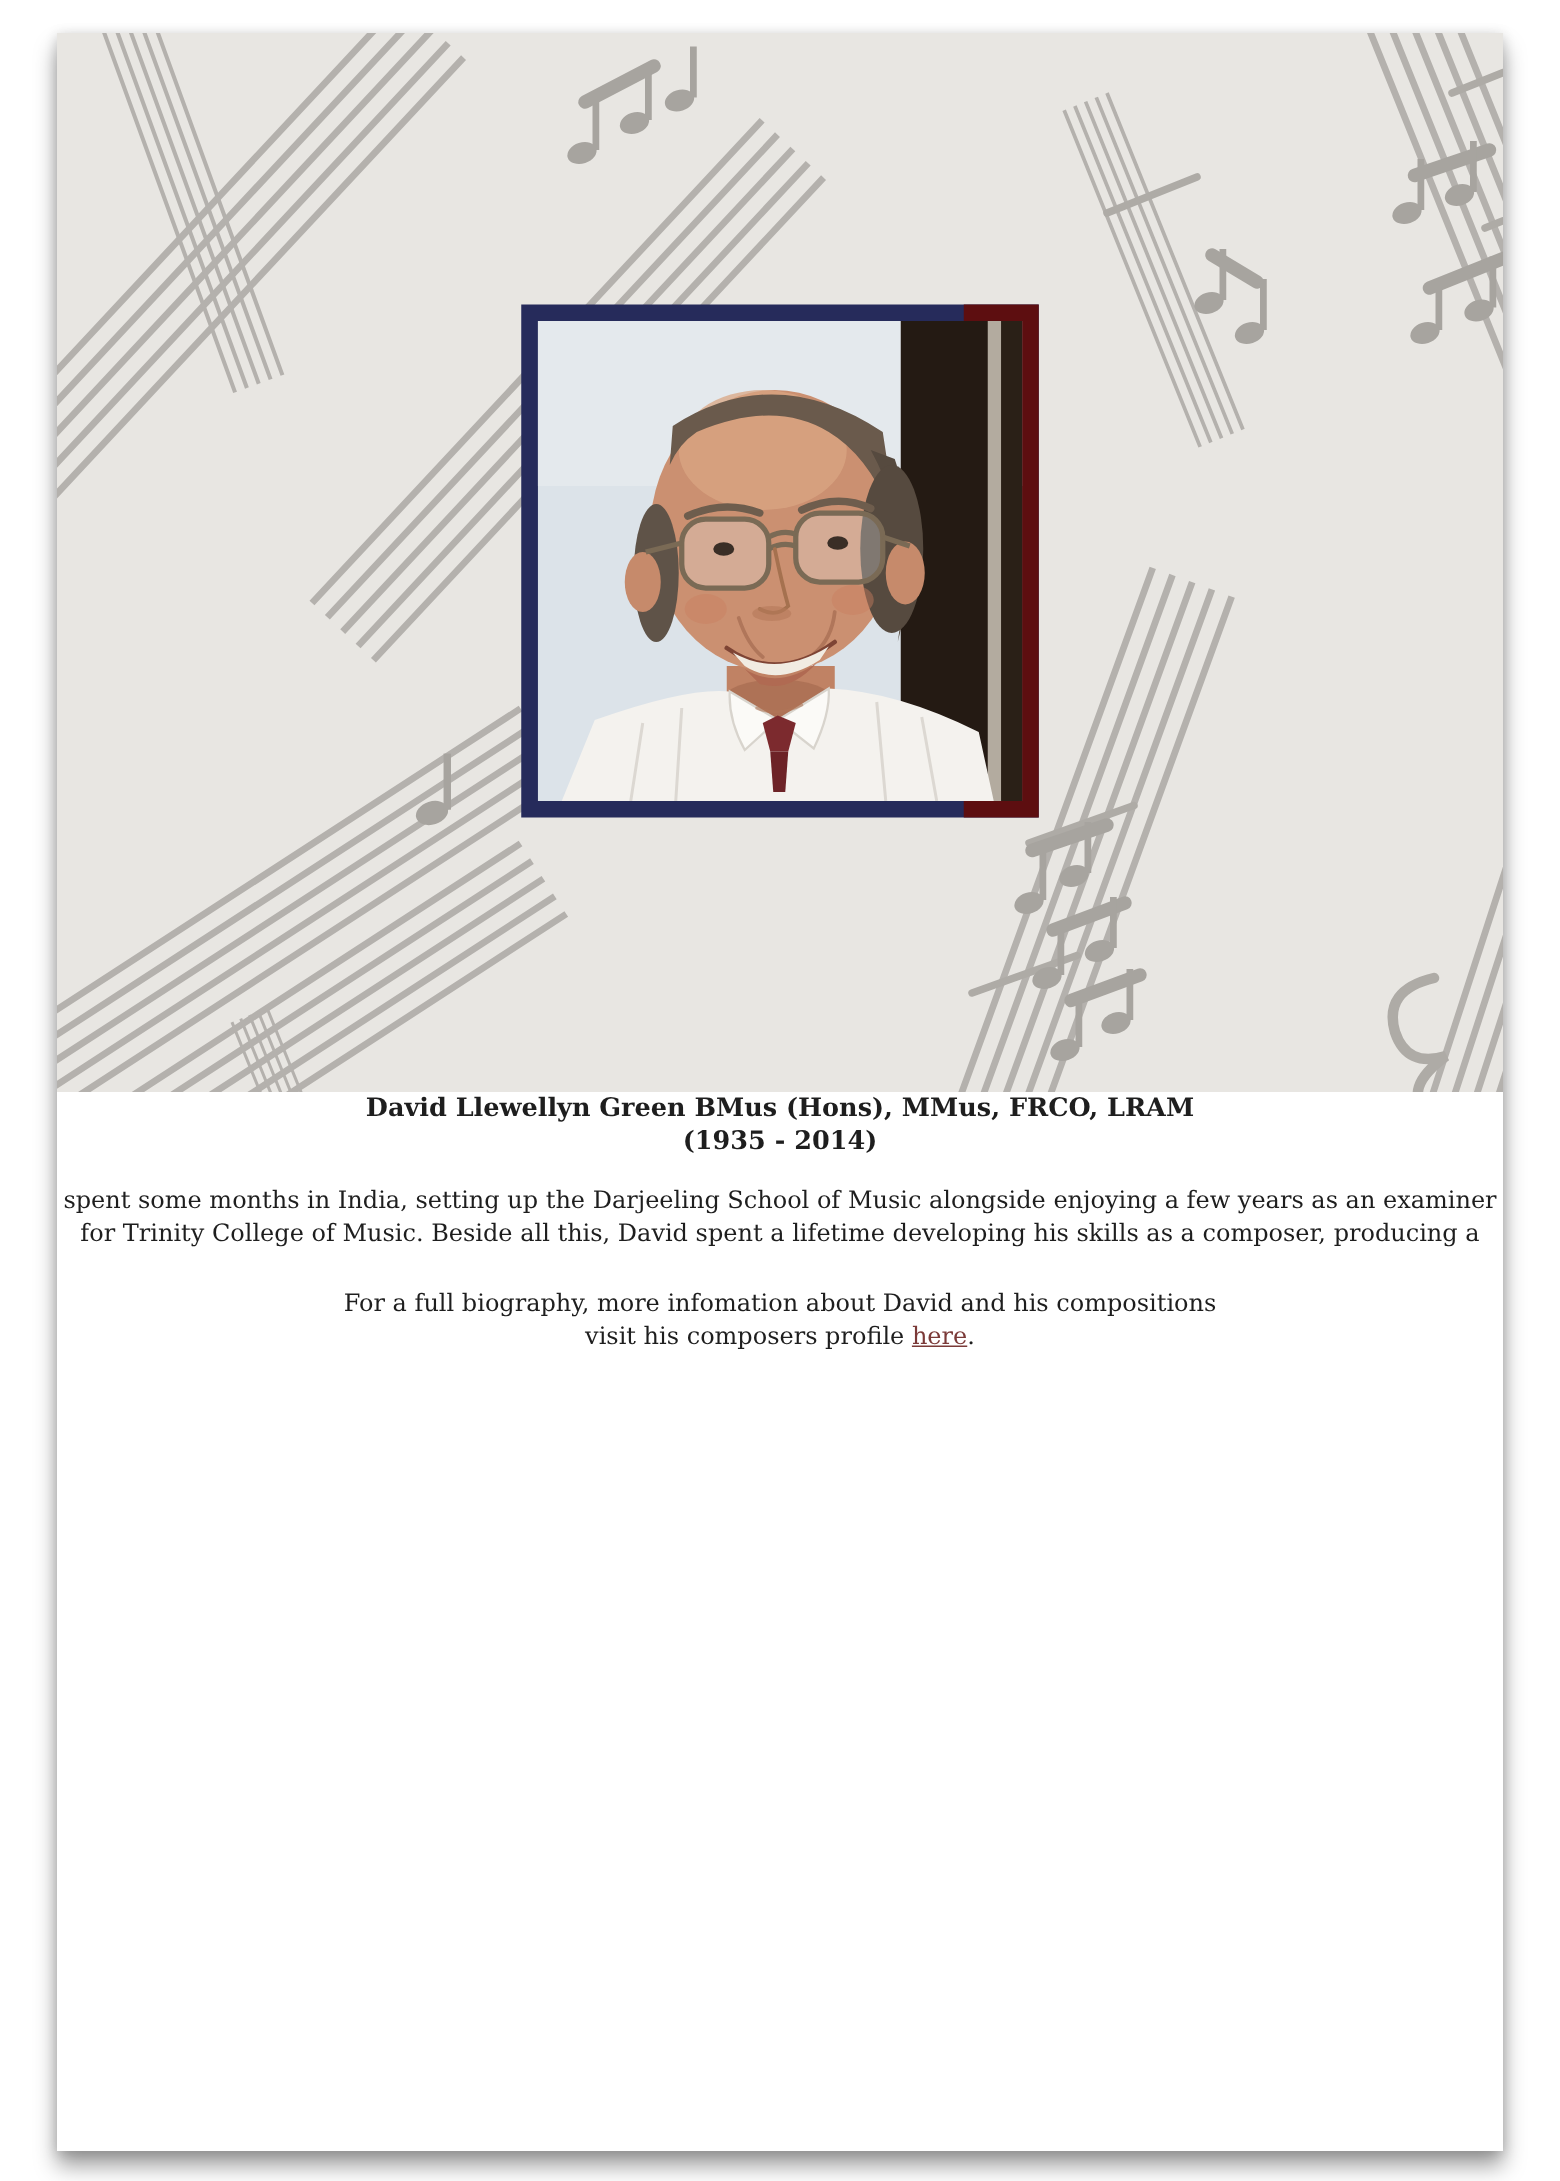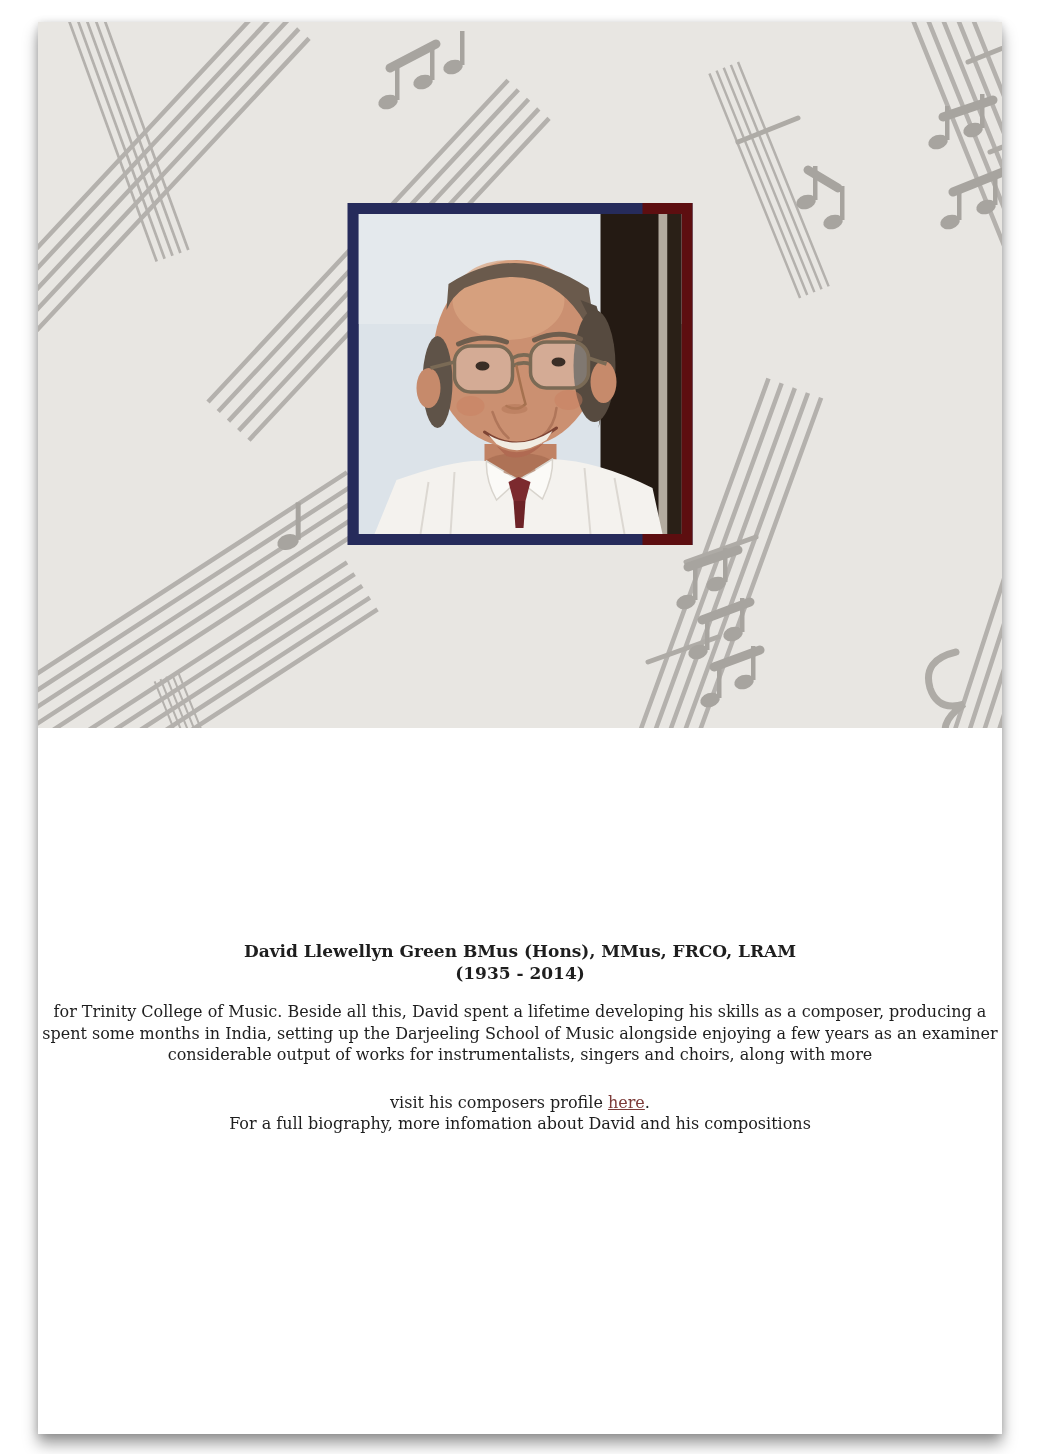--- a/index.html
+++ b/index.html
@@ -56,21 +56,20 @@
   .portrait{
     position:absolute;
     left:11px;top:11px;
     width:323px;height:320px;
     display:block;
   }
   
   .content{
     height:706px;
     background:var(--panel-bg);
-    padding-top:212px;
     text-align:center;
     font-size:16px;
     line-height:21.5px;
   }
   .page-title{
     font-size:17px;
     line-height:22px;
     font-weight:bold;
   }
   .bio{margin-top:17px;}
@@ -219,24 +218,23 @@
   </section>
 
   <section class="content">
 
     <h1 class="page-title">
       <div>David Llewellyn Green BMus (Hons), MMus, FRCO, LRAM</div>
       <div>(1935 - 2014)</div>
     </h1>
 
     <div class="bio">
+      <div class="bio-line">spent some months in India, setting up the Darjeeling School of Music alongside enjoying a few years as an examiner</div>
       <div class="bio-line">for Trinity College of Music. Beside all this, David spent a lifetime developing his skills as a composer, producing a</div>
-      <div class="bio-line">spent some months in India, setting up the Darjeeling School of Music alongside enjoying a few years as an examiner</div>
-      <div class="bio-line">considerable output of works for instrumentalists, singers and choirs, along with more</div>
     </div>
 
     <div class="footer-note">
+      <div>For a full biography, more infomation about David and his compositions</div>
       <div><span>visit his composers profile </span><a href="#" class="profile-link">here</a><span>.</span></div>
-      <div>For a full biography, more infomation about David and his compositions</div>
     </div>
 
   </section>
 </div>
 
 </body></html>

